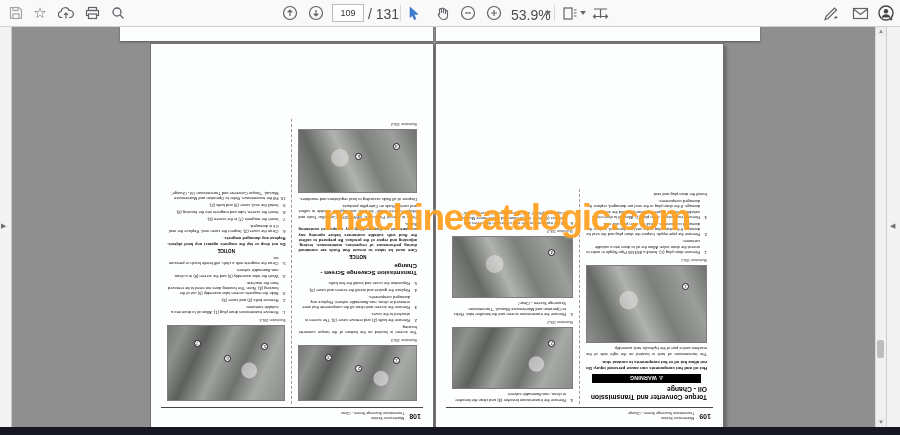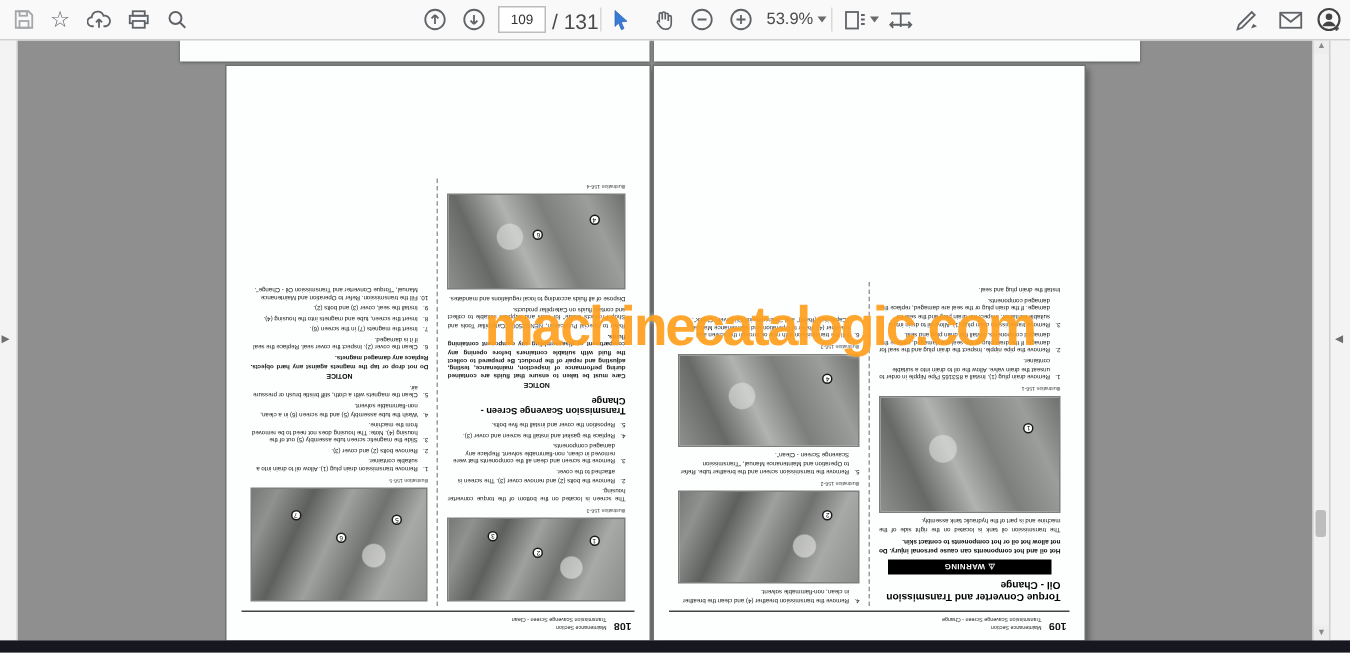--- a/index.html
+++ b/index.html
@@ -10,21 +10,21 @@
   #toolbar{position:absolute;left:0;top:0;width:900px;height:26px;background:#f9f9f9;
            border-bottom:1px solid #cfcfcf;z-index:40}
   .tbi{position:absolute;top:0;height:26px;display:flex;align-items:center;justify-content:center;
        width:24px;color:#5f6368;cursor:pointer}
   .tbi svg{display:block}
   .tbsep{position:absolute;top:5px;width:1px;height:16px;background:#d9d9d9}
   #pageInput{position:absolute;left:332px;top:4px;width:30px;height:16px;border:1px solid #bcbcbc;
              background:#fff;font-size:9px;text-align:center;color:#333;padding:0;
              font-family:"Liberation Sans",sans-serif}
   #pageTotal{position:absolute;left:368px;top:6px;font-size:14px;color:#4a4a4a}
-  #zoomLbl{position:absolute;left:511px;top:7px;font-size:11px;color:#4a4a4a}
+  #zoomLbl{position:absolute;left:511px;top:7px;font-size:14px;color:#4a4a4a}
   .caret{width:0;height:0;border-left:3px solid transparent;border-right:3px solid transparent;
          border-top:4px solid #6b6b6b;display:inline-block}
   #zoomCaret{position:absolute;left:545px;top:11px}
   #fitCaret{position:absolute;left:580px;top:11px}
 
   
   #leftstrip{position:absolute;left:0;top:26px;width:11px;height:401px;background:#f3f3f3;
              border-right:1px solid #c9c9c9;z-index:30}
   #leftstrip .tri{position:absolute;top:196px;left:1px;font-size:7px;color:#6f6f6f}
   #rightpanel{position:absolute;right:0;top:26px;width:13px;height:401px;background:#f3f3f3;

